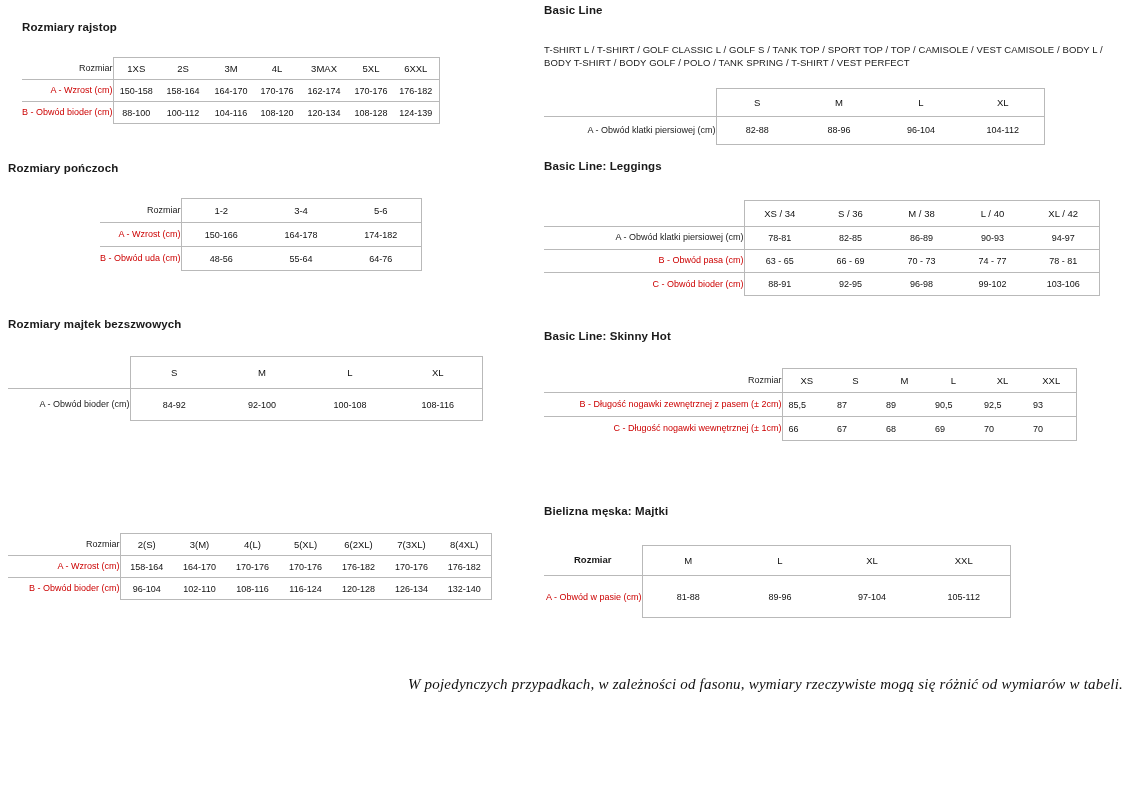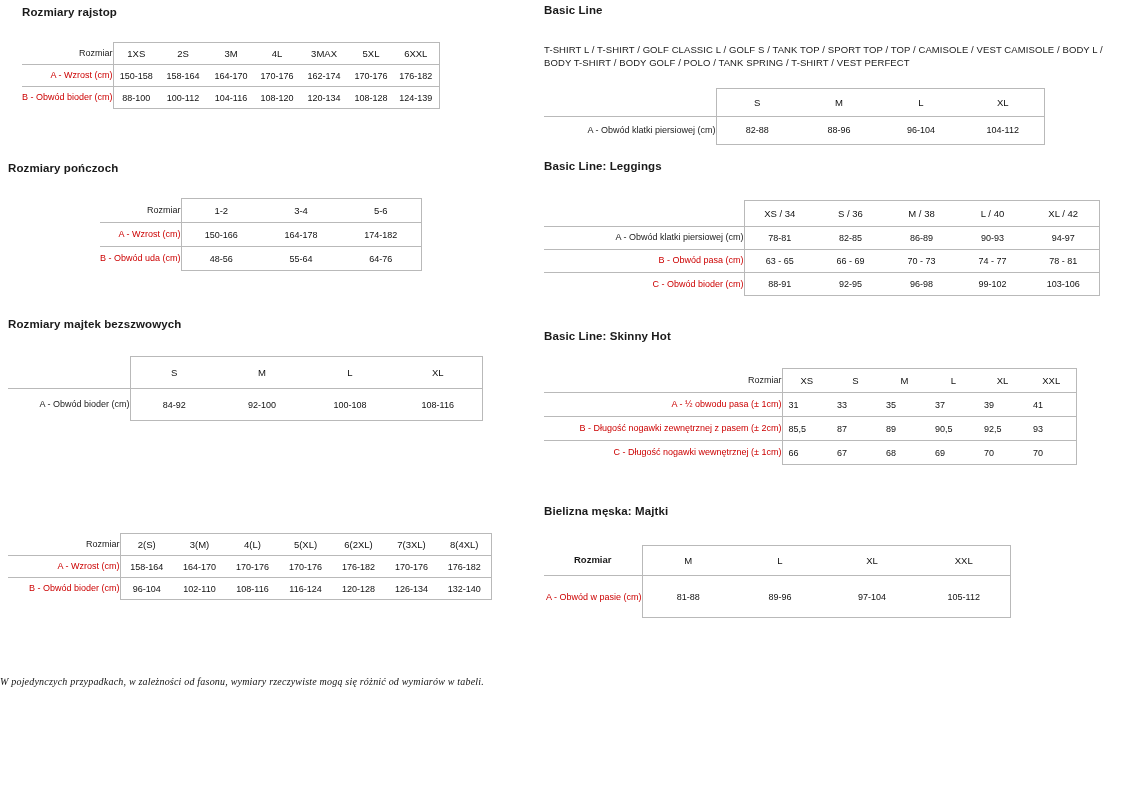--- a/index.html
+++ b/index.html
@@ -71,36 +71,36 @@
   }
   .bl { border-left: 1px solid #b9b9b9; }
   .br { border-right: 1px solid #b9b9b9; }
   .bt { border-top: 1px solid #b9b9b9; }
   .bb { border-bottom: 1px solid #b9b9b9; }
 
   .footer {
     position: absolute;
     left: 0; right: 0;
     top: 676px;
-    text-align: left;
+    text-align: right;
     font-style: italic;
-    font-size: 10px;
+    font-size: 15px;
     color: #111;
     font-family: "Liberation Serif", serif;
     letter-spacing: 0.2px;
   }
 </style>
 </head>
 <body>
 
 <div class="page">
 
   <div class="col-left">
 
-    <div style="position:absolute; left:22px; top:6px;">
+    <div style="position:absolute; left:22px; top:21px;">
       <div class="section-title">Rozmiary rajstop</div>
       <div style="margin-top:24px;">
         <table class="size">
           <tbody>
               <tr>
             <td class="rowlabel dark" style="height:22px;">Rozmiar</td>
             <td class="hdr bl bt" style="width:46px;height:22px;">1XS</td>
             <td class="hdr bt" style="width:48px;height:22px;">2S</td>
             <td class="hdr bt" style="width:48px;height:22px;">3M</td>
             <td class="hdr bt" style="width:44px;height:22px;">4L</td>
@@ -303,29 +303,20 @@
               <tr>
             <td class="rowlabel dark" style="height:24px;width:238px;">Rozmiar</td>
             <td class="hdr bl bt" style="width:49px;height:24px;">XS</td>
             <td class="hdr bt" style="width:49px;height:24px;">S</td>
             <td class="hdr bt" style="width:49px;height:24px;">M</td>
             <td class="hdr bt" style="width:49px;height:24px;">L</td>
             <td class="hdr bt" style="width:49px;height:24px;">XL</td>
             <td class="hdr bt br" style="width:49px;height:24px;">XXL</td>
           </tr>
           <tr>
-            <td class="rowlabel red bt" style="height:24px;">A - ½ obwodu pasa (± 1cm)</td>
-            <td class="cell bl bt" style="text-align:left;padding-left:6px;">31</td>
-            <td class="cell bt" style="text-align:left;padding-left:6px;">33</td>
-            <td class="cell bt" style="text-align:left;padding-left:6px;">35</td>
-            <td class="cell bt" style="text-align:left;padding-left:6px;">37</td>
-            <td class="cell bt" style="text-align:left;padding-left:6px;">39</td>
-            <td class="cell bt br" style="text-align:left;padding-left:6px;">41</td>
-          </tr>
-          <tr>
             <td class="rowlabel red bt" style="height:24px;">B - Długość nogawki zewnętrznej z pasem (± 2cm)</td>
             <td class="cell bl bt" style="text-align:left;padding-left:6px;">85,5</td>
             <td class="cell bt" style="text-align:left;padding-left:6px;">87</td>
             <td class="cell bt" style="text-align:left;padding-left:6px;">89</td>
             <td class="cell bt" style="text-align:left;padding-left:6px;">90,5</td>
             <td class="cell bt" style="text-align:left;padding-left:6px;">92,5</td>
             <td class="cell bt br" style="text-align:left;padding-left:6px;">93</td>
           </tr>
           <tr>
             <td class="rowlabel red bt" style="height:24px;">C - Długość nogawki wewnętrznej (± 1cm)</td>

